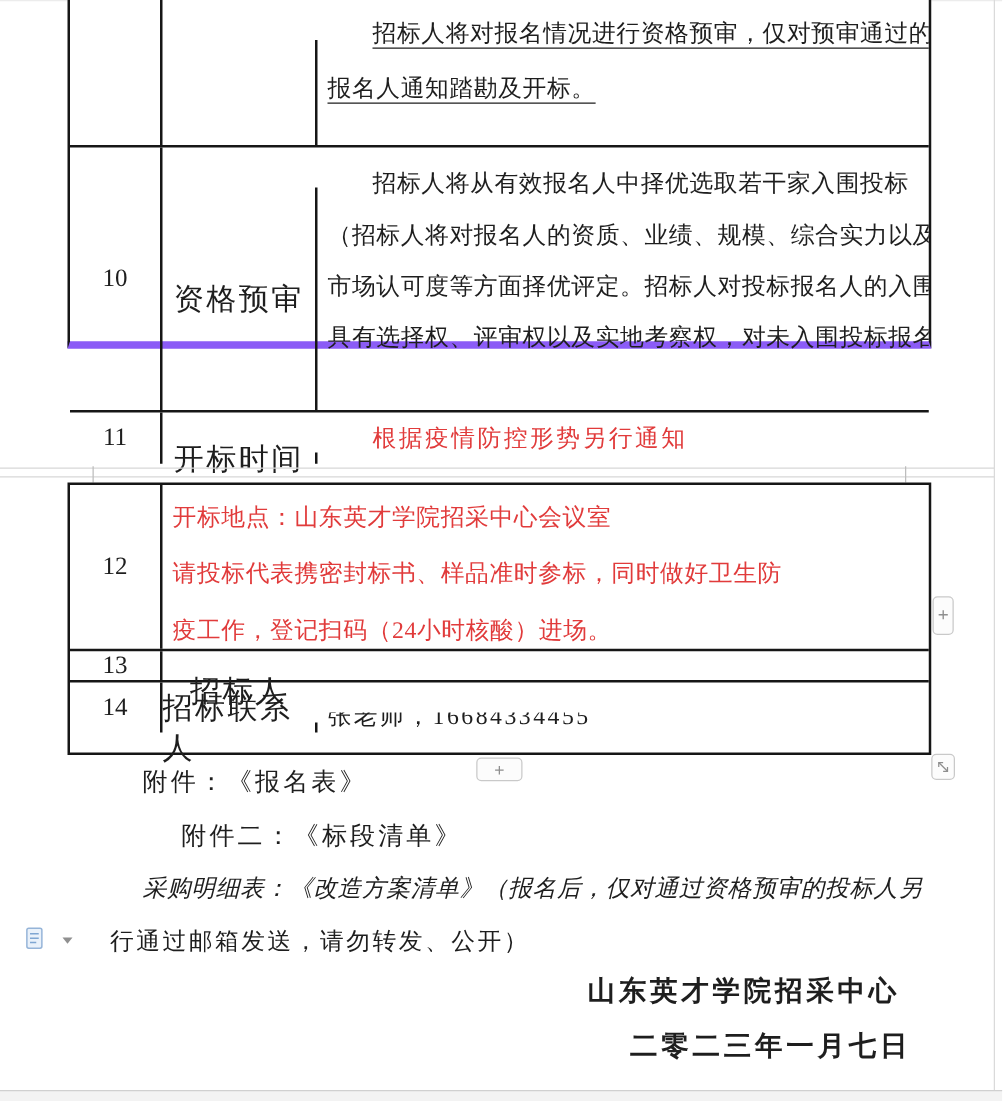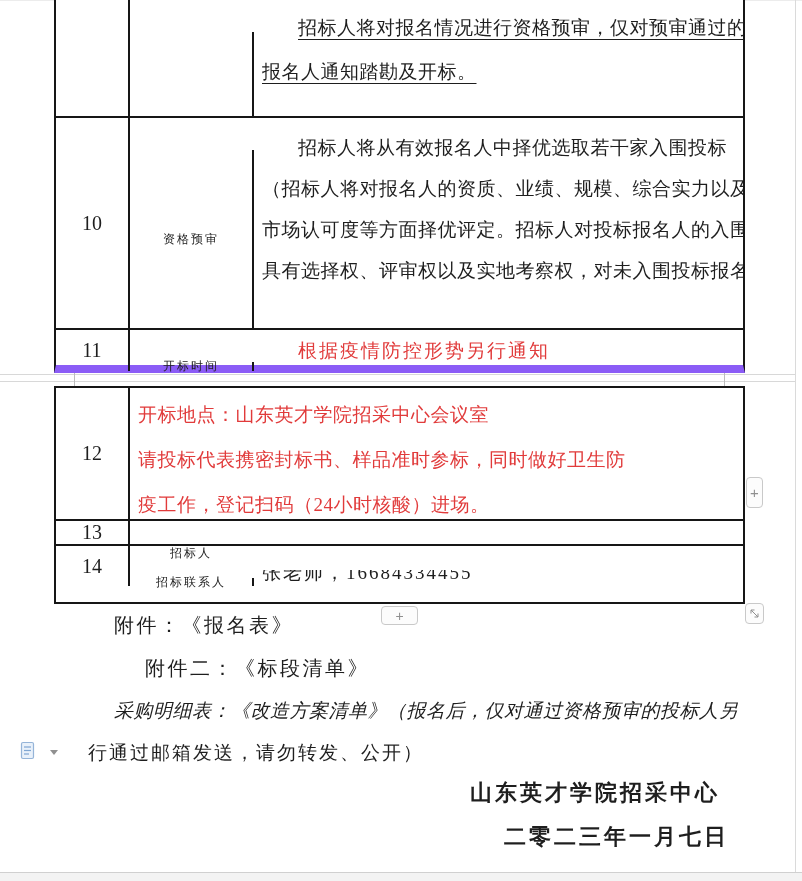--- a/index.html
+++ b/index.html
@@ -3,28 +3,28 @@
 <meta charset="utf-8">
 <style>
   html,body{margin:0;padding:0;background:#fff;}
   #stage{
     position:relative;width:802px;height:881px;overflow:hidden;background:#ffffff;
     font-family:"Liberation Serif","DejaVu Serif",serif;color:#1e1e1e;
   }
   
   .sec{position:absolute;left:54px;width:691px;box-sizing:border-box;
        border-left:2px solid #161616;border-right:2px solid #161616;background:#fff;}
-  #sec1{top:0;height:373px;border-bottom:8px solid #8b5cf6;}
+  #sec1{top:0;height:279px;border-bottom:6px solid #8b5cf6;}
   #sec2{top:386px;height:218px;border:2px solid #161616;}
   .trow{display:flex;box-sizing:border-box;}
   .bb{border-bottom:2px solid #161616;}
   .cn{width:74px;box-sizing:border-box;border-right:2px solid #161616;
       display:flex;align-items:center;justify-content:center;font-size:20px;}
   .cl{width:124px;box-sizing:border-box;border-right:2px solid #161616;
-      display:flex;align-items:center;justify-content:center;font-size:12px;letter-spacing:2px;margin-top:32px;}
+      display:flex;align-items:center;justify-content:center;font-size:24px;letter-spacing:2px;margin-top:32px;}
   .cc{flex:1;box-sizing:border-box;padding:0 4px 0 8px;overflow:hidden;}
   .line{font-size:19px;letter-spacing:0.5px;white-space:nowrap;}
   .red{color:#e13b3b;}
   .ind{text-indent:36px;}
   .u{text-decoration:underline;text-underline-offset:5px;text-decoration-thickness:1px;}
   #rowA{height:118px;}
   #rowA .cc{padding-top:6px;}
   #rowA .line{line-height:44px;}
   #row10{height:212px;}
   #row10 .cc{padding-top:9px;}

